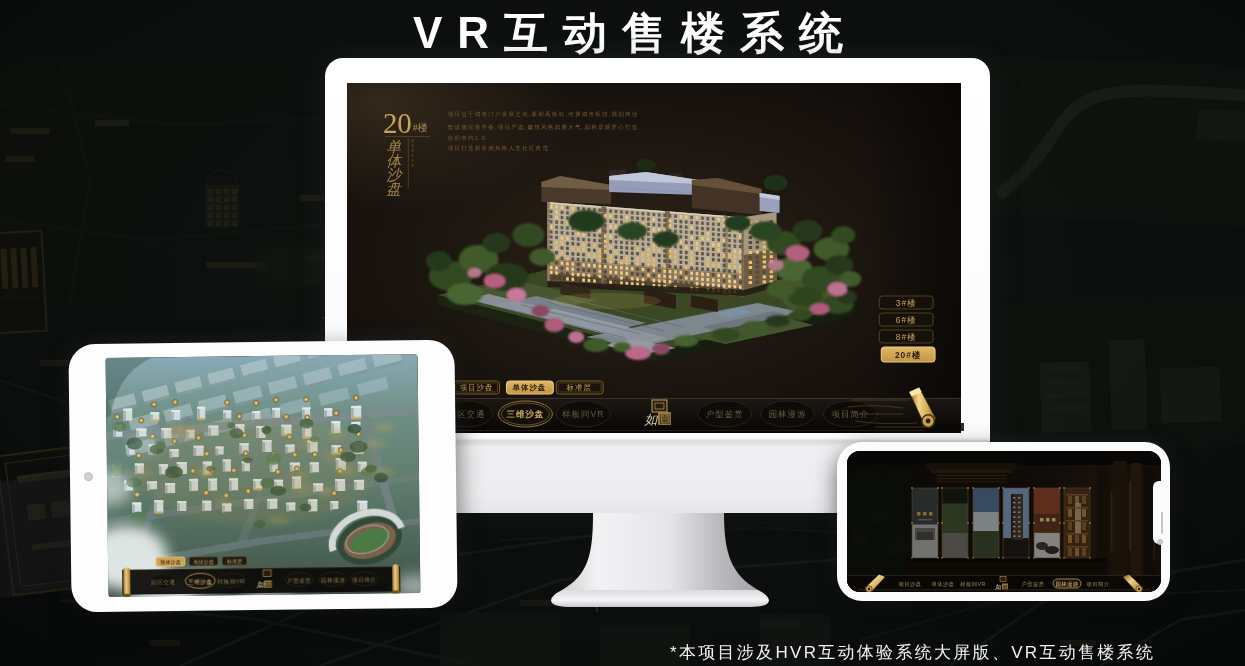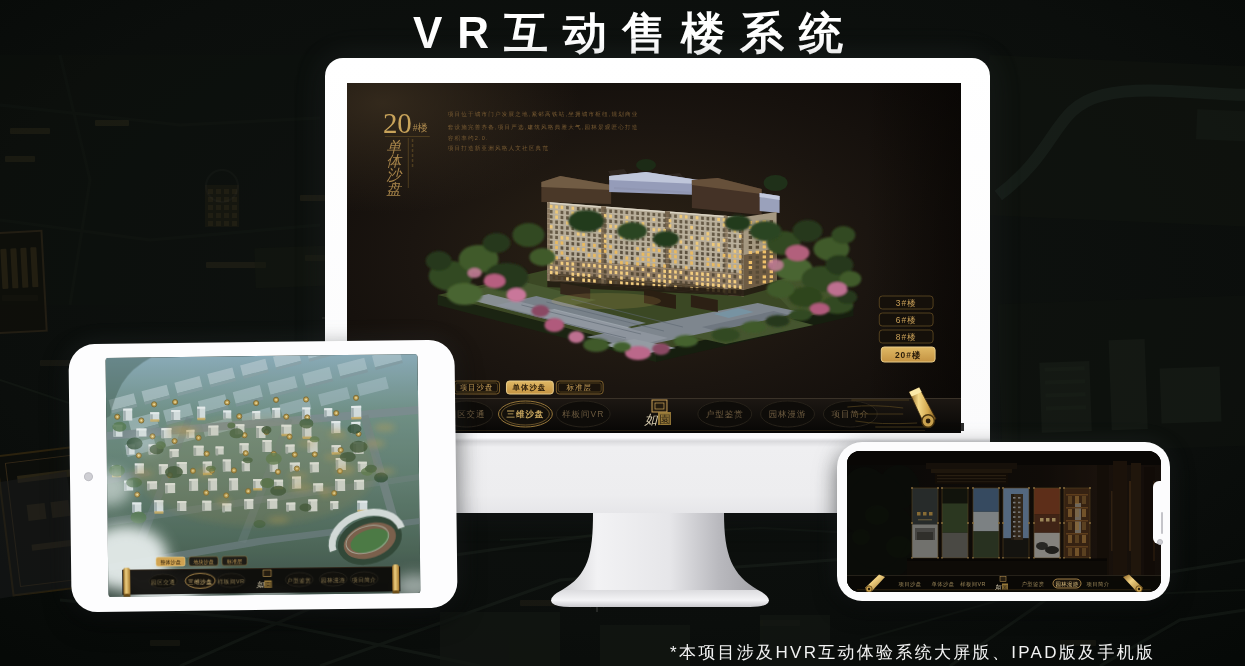--- a/index.html
+++ b/index.html
@@ -1782,15 +1782,15 @@
  </svg>
  </div>
 
  <div class="abs" style="left:316px;top:39px;width:17px;height:63px;background:#fcfcfd;border-radius:6px 0 0 6px;"></div>
 
  <div class="abs" style="left:324px;top:70px;width:2px;height:22px;border-radius:1px;background:#c4c4c9;"></div>
 
  <div class="abs" style="left:320px;top:97px;width:6px;height:6px;border-radius:50%;background:#cdcdd2;border:1px solid #b8b8be;"></div>
 </div>
 
-<div class="abs" id="caption" style="left:670px;top:641px;color:#f2f2f2;font-size:17px;letter-spacing:2.3px;white-space:nowrap;">*本项目涉及HVR互动体验系统大屏版、IPAD版及手机版</div>
+<div class="abs" id="caption" style="left:670px;top:641px;color:#f2f2f2;font-size:17px;letter-spacing:2.3px;white-space:nowrap;">*本项目涉及HVR互动体验系统大屏版、VR互动售楼系统</div>
 
 </div>
 
 </body></html>

